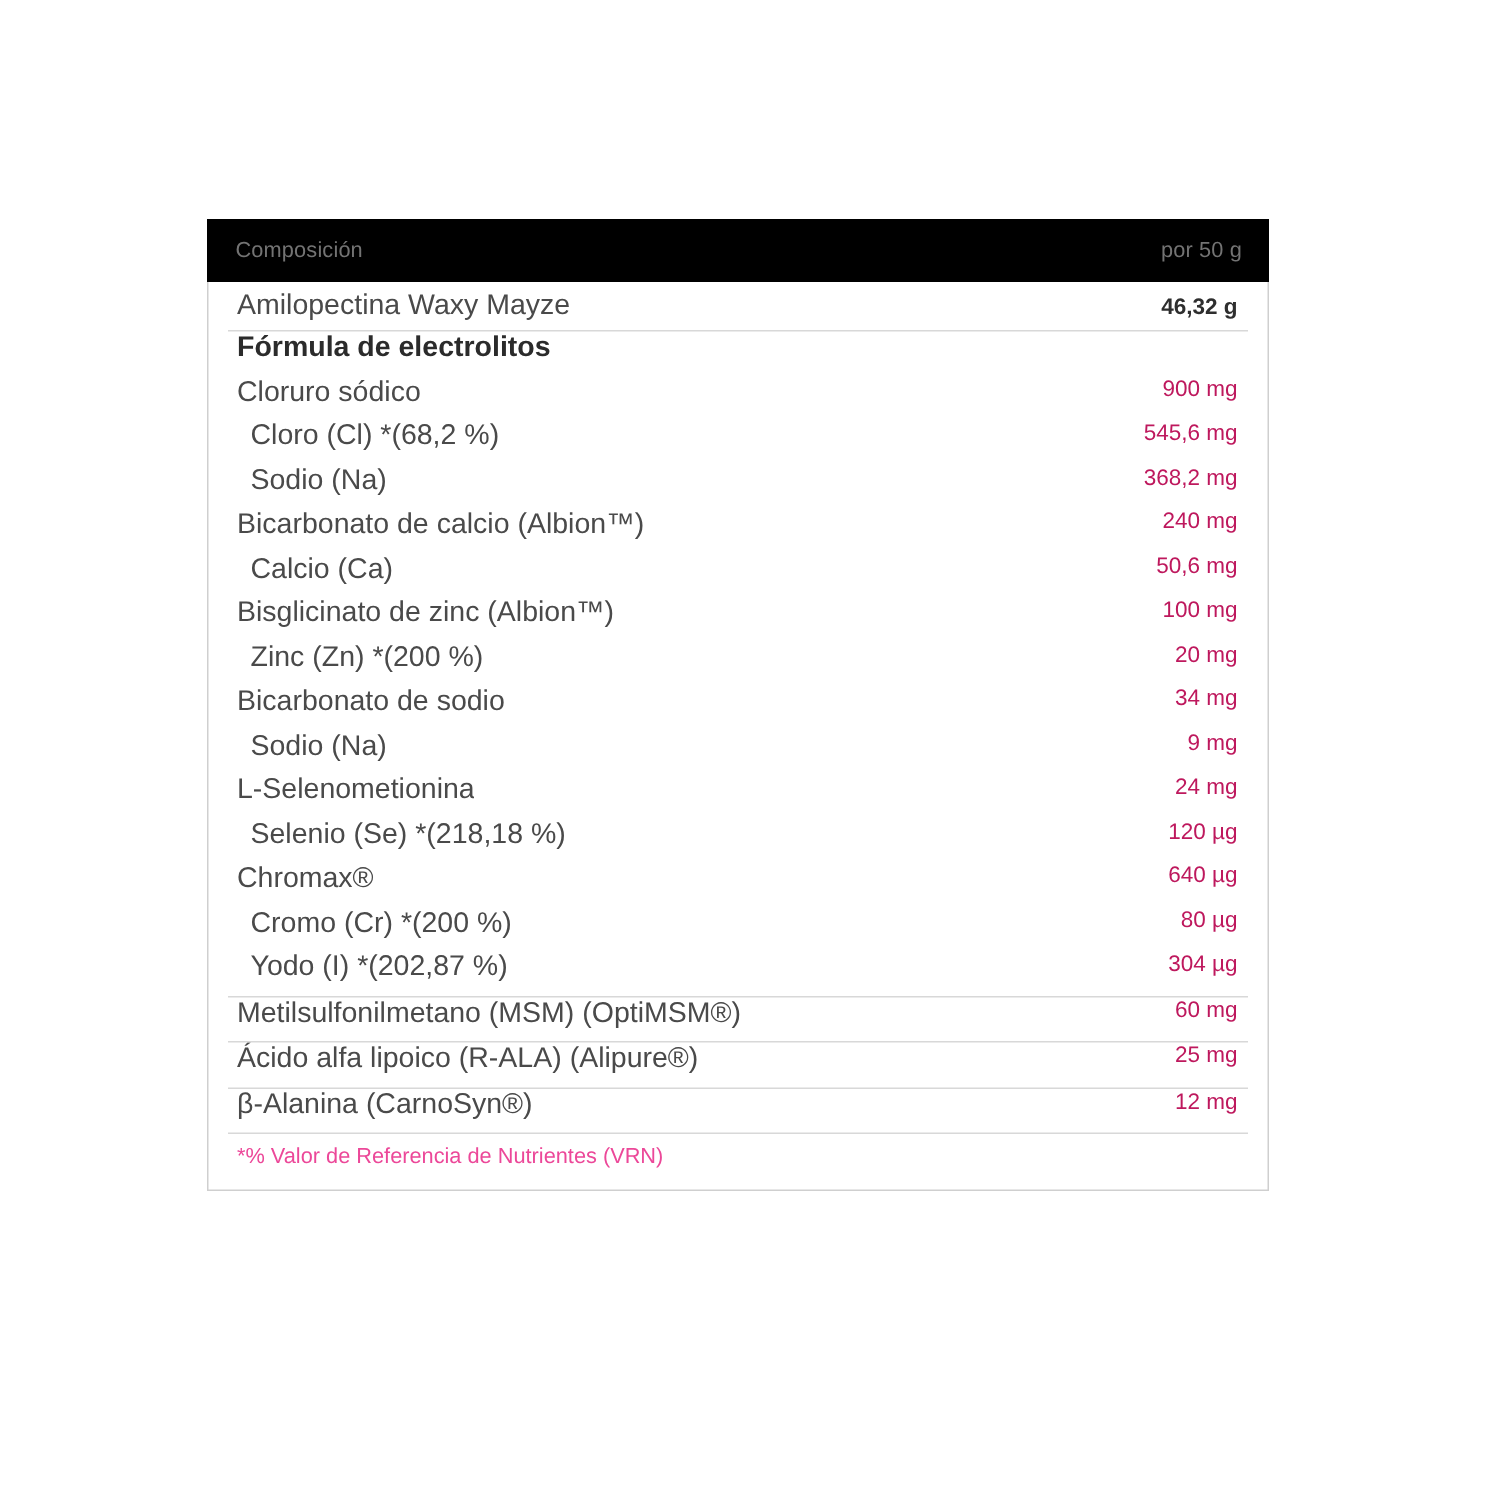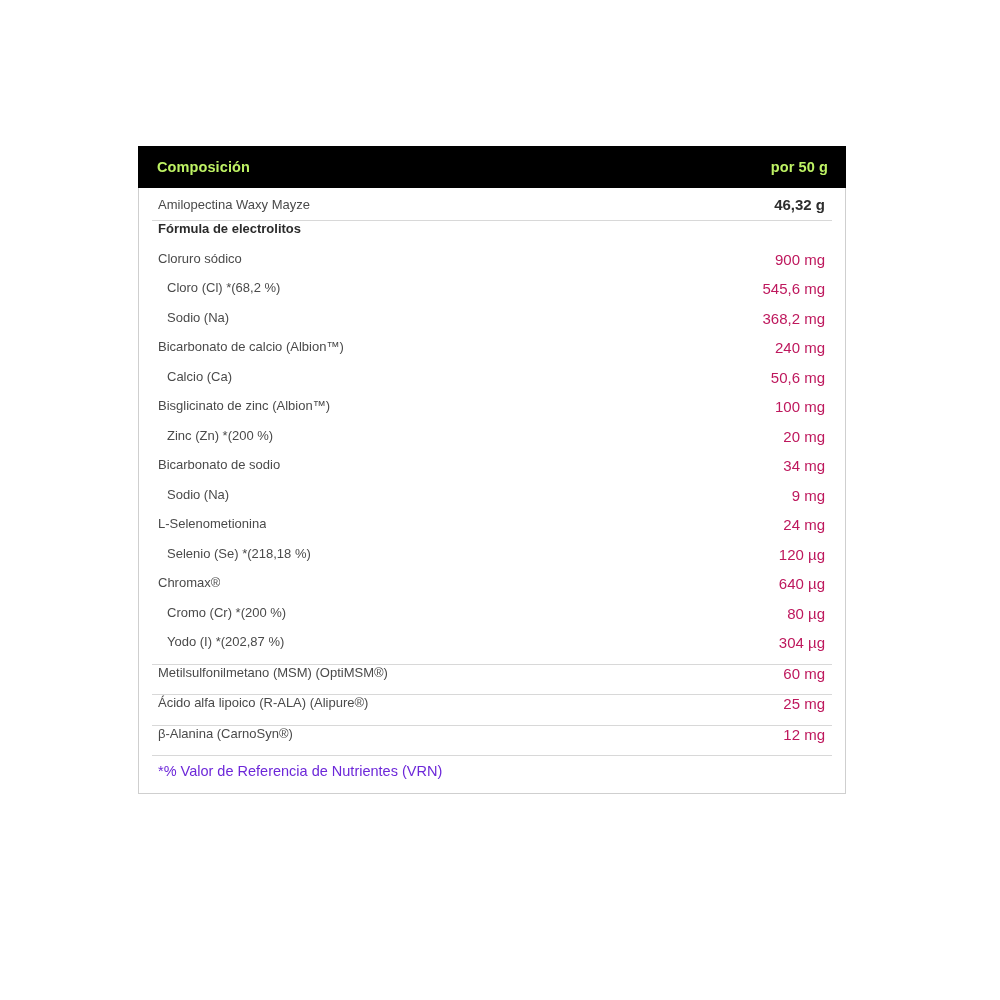--- a/index.html
+++ b/index.html
@@ -28,23 +28,23 @@
     background: #000000;
     height: 42px;
     display: flex;
     align-items: center;
     justify-content: space-between;
     padding: 0 18px 0 19px;
     box-sizing: border-box;
   }
   .table-header .h-left,
   .table-header .h-right {
-    color: #bef264;
+    color: #737373;
     font-size: 14.5px;
-    font-weight: bold;
+    font-weight: normal;
     letter-spacing: 0.1px;
     white-space: nowrap;
   }
 
   
   .table-body {
     border: 1px solid #cfcfcf;
     border-top: none;
     box-sizing: border-box;
     padding: 0 0 10px 0;
@@ -54,21 +54,21 @@
   .row {
     display: flex;
     align-items: flex-start;
     justify-content: space-between;
     height: 29.5px;
     padding: 0 20px 0 19px;
     box-sizing: border-box;
     white-space: nowrap;
   }
   .row .label {
-    font-size: 13px;
+    font-size: 19px;
     color: #4a4a4a;
     font-weight: normal;
     overflow: hidden;
     text-overflow: ellipsis;
   }
   .row .value {
     font-size: 15px;
     color: #be185d;
     font-weight: normal;
     text-align: right;
@@ -100,21 +100,21 @@
   .divider {
     height: 1px;
     background: #d8d8d8;
     margin: 0 13px 0 13px;
   }
 
   
   .footnote {
     padding: 7px 20px 4px 19px;
     font-size: 14.5px;
-    color: #6d28d9;
+    color: #ec4899;
     white-space: nowrap;
   }
 </style>
 </head>
 <body>
 
 <div id="nutrition-card">
 
   <div class="table-header">
     <div class="h-left">Composición</div>

